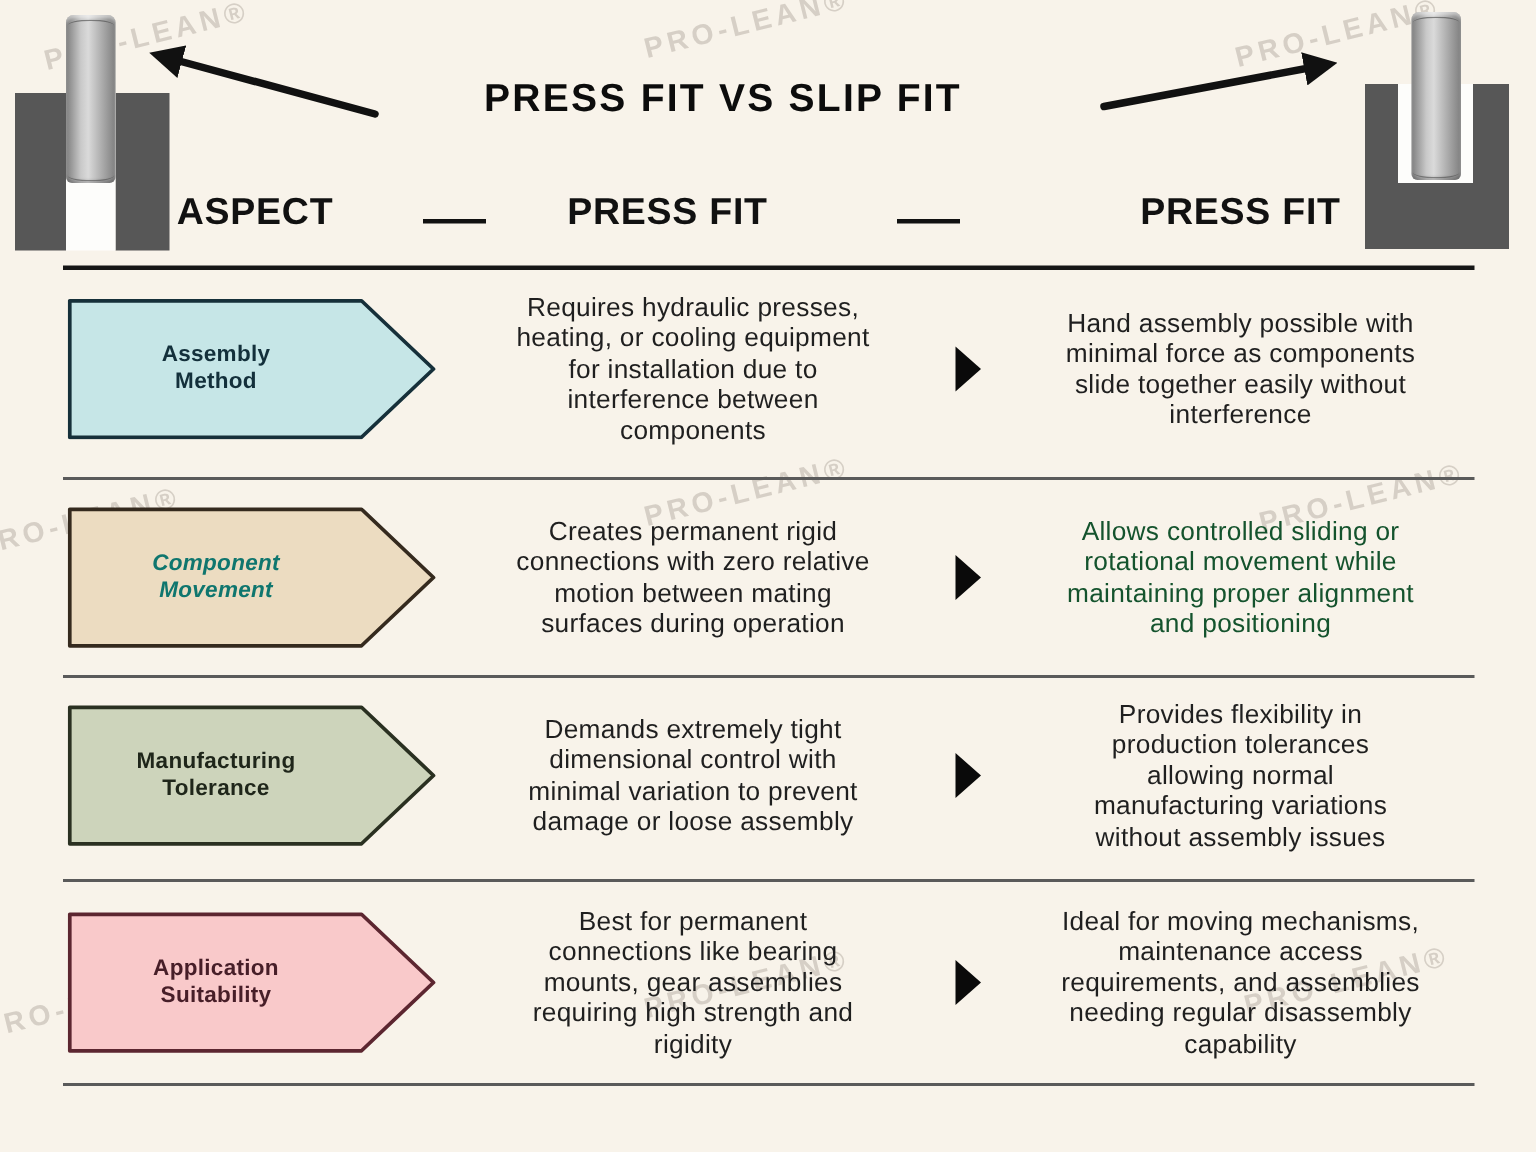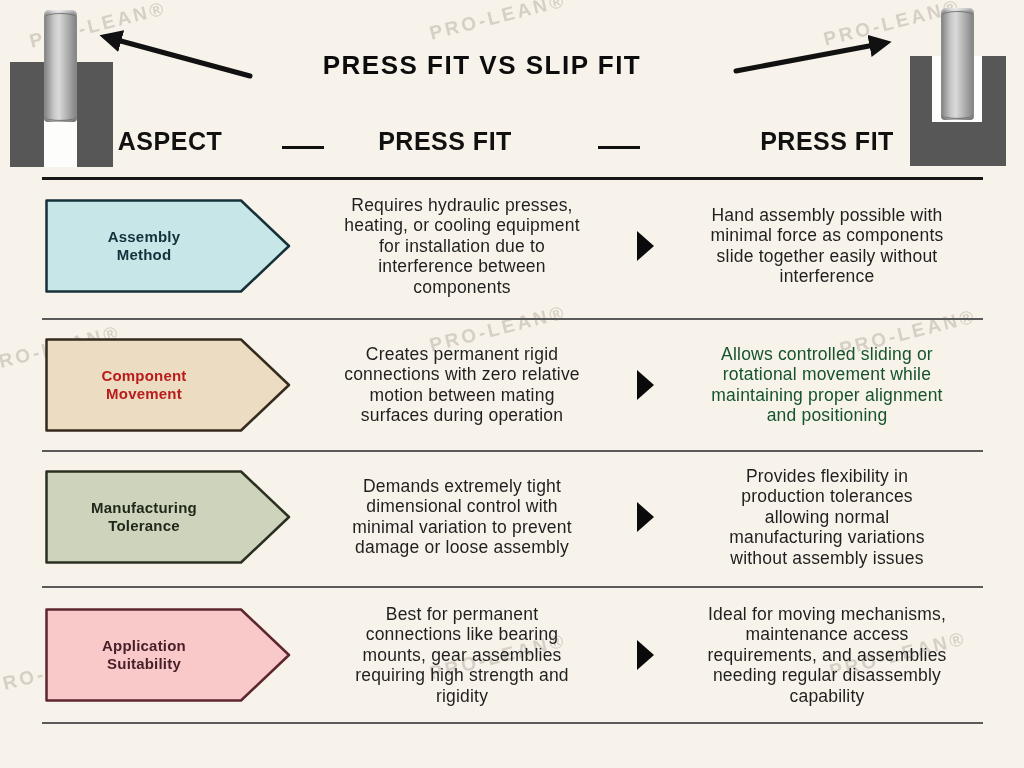--- a/index.html
+++ b/index.html
@@ -123,21 +123,21 @@
 minimal force as components
 slide together easily without
 interference</div>
   </div>
 
   <div class="row" style="top:324px;height:122px;">
     <div class="aspect-wrap">
       <svg class="aspect-shape" width="246" height="94" viewBox="0 0 246 94">
         <polygon points="1.5,1.5 196,1.5 244,47 196,92.5 1.5,92.5" stroke-width="2.5" stroke-linejoin="round" style="fill: rgb(236, 220, 193); stroke: rgb(53, 42, 30);"></polygon>
       </svg>
-      <div class="aspect-label" style="color: #b91c1c;">Component
+      <div class="aspect-label" style="color: #0f766e; font-style: italic;">Component
 Movement</div>
     </div>
     <div class="cell press" style="color: rgb(31, 31, 31);">Creates permanent rigid
 connections with zero relative
 motion between mating
 surfaces during operation</div>
     <div class="tri" style="border-left-color: rgb(10, 10, 10);"></div>
     <div class="cell slip" style="color: #14532d;">Allows controlled sliding or
 rotational movement while
 maintaining proper alignment

